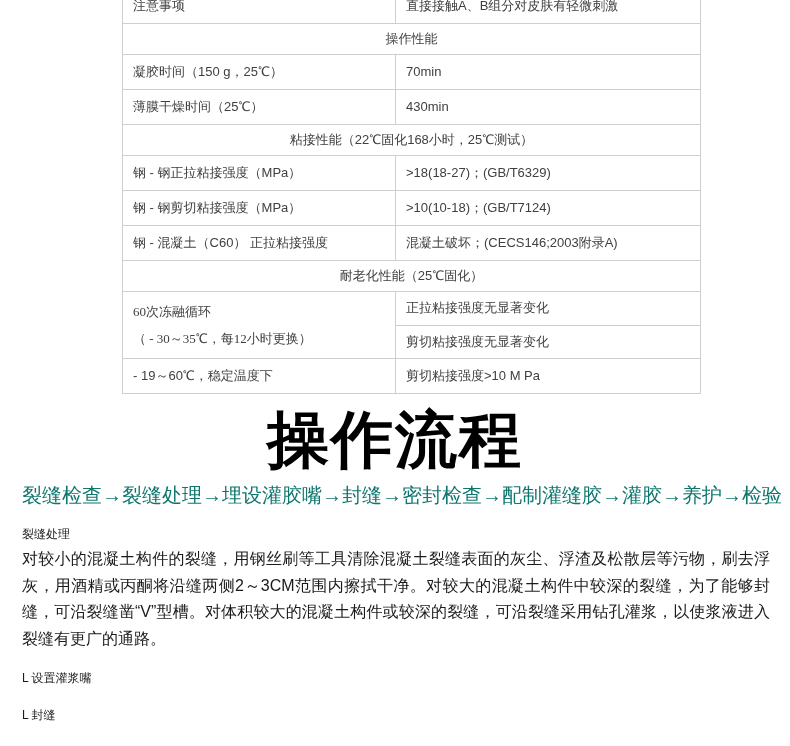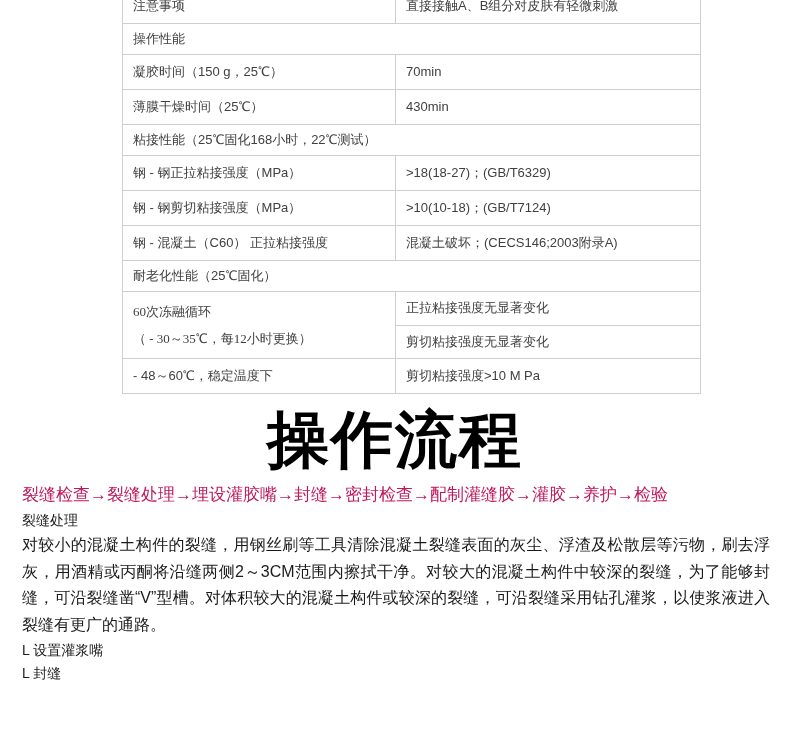--- a/index.html
+++ b/index.html
@@ -19,45 +19,45 @@
   .spec-table td {
     border: 1px solid #cfcfcf;
     color: #404040;
     font-size: 13px;
     line-height: 18px;
     padding: 8px 10px;
     vertical-align: middle;
     background: #ffffff;
   }
   .spec-table td.lcell { width: 273px; }
-  .spec-table tr.hdr td { padding: 6px 10px; }
+  .spec-table tr.hdr td { text-align: center; padding: 6px 10px; }
   .spec-table tr.slim td { padding: 6px 10px; font-family: Liberation Serif, serif; }
   .spec-table td.pre { white-space: pre-line; line-height: 27px; padding-top: 4px; padding-bottom: 4px; }
   
   .big-title {
     margin-top: 13px;
     text-align: center;
     font-size: 62px;
     line-height: 66px;
     font-weight: 700;
     letter-spacing: 2px;
     color: #000000;
   }
   
   .flow {
     margin: 9px 18px 0 22px;
-    font-size: 17px;
+    font-size: 20px;
     line-height: 26px;
-    color: #be185d;
+    color: #0f766e;
     white-space: nowrap;
   }
   
   .subhead {
-    margin: 2px 22px 0 22px;
-    font-size: 14px;
+    margin: 16px 22px 0 22px;
+    font-size: 12px;
     line-height: 21px;
     color: #1a1a1a;
   }
   .body-p {
     margin: 1px 20px 2px 22px;
     font-size: 16px;
     line-height: 26.5px;
     color: #1a1a1a;
     text-align: justify;
   }
@@ -78,21 +78,21 @@
       </tr>
       <tr>
         <td class="lcell">凝胶时间（150 g，25℃）</td>
         <td class="vcell">70min</td>
       </tr>
       <tr>
         <td class="lcell">薄膜干燥时间（25℃）</td>
         <td class="vcell">430min</td>
       </tr>
       <tr class="hdr">
-        <td colspan="2">粘接性能（25℃固化168小时，22℃测试）</td>
+        <td colspan="2">粘接性能（22℃固化168小时，25℃测试）</td>
       </tr>
       <tr>
         <td class="lcell">钢 - 钢正拉粘接强度（MPa）</td>
         <td class="vcell">&gt;18(18-27)；(GB/T6329)</td>
       </tr>
       <tr>
         <td class="lcell">钢 - 钢剪切粘接强度（MPa）</td>
         <td class="vcell">&gt;10(10-18)；(GB/T7124)</td>
       </tr>
       <tr>
@@ -104,21 +104,21 @@
       </tr>
       <tr class="slim">
         <td class="lcell pre" rowspan="2">60次冻融循环
 （ - 30～35℃，每12小时更换）</td>
         <td class="vcell">正拉粘接强度无显著变化</td>
       </tr>
       <tr class="slim">
         <td class="vcell">剪切粘接强度无显著变化</td>
       </tr>
       <tr>
-        <td class="lcell">- 48～60℃，稳定温度下</td>
+        <td class="lcell">- 19～60℃，稳定温度下</td>
         <td class="vcell">剪切粘接强度&gt;10 M Pa</td>
       </tr>
     </tbody>
   </table>
 
   <h1 class="big-title">操作流程</h1>
 
   <div class="flow">裂缝检查→裂缝处理→埋设灌胶嘴→封缝→密封检查→配制灌缝胶→灌胶→养护→检验</div>
 
   <div class="subhead">裂缝处理</div>

